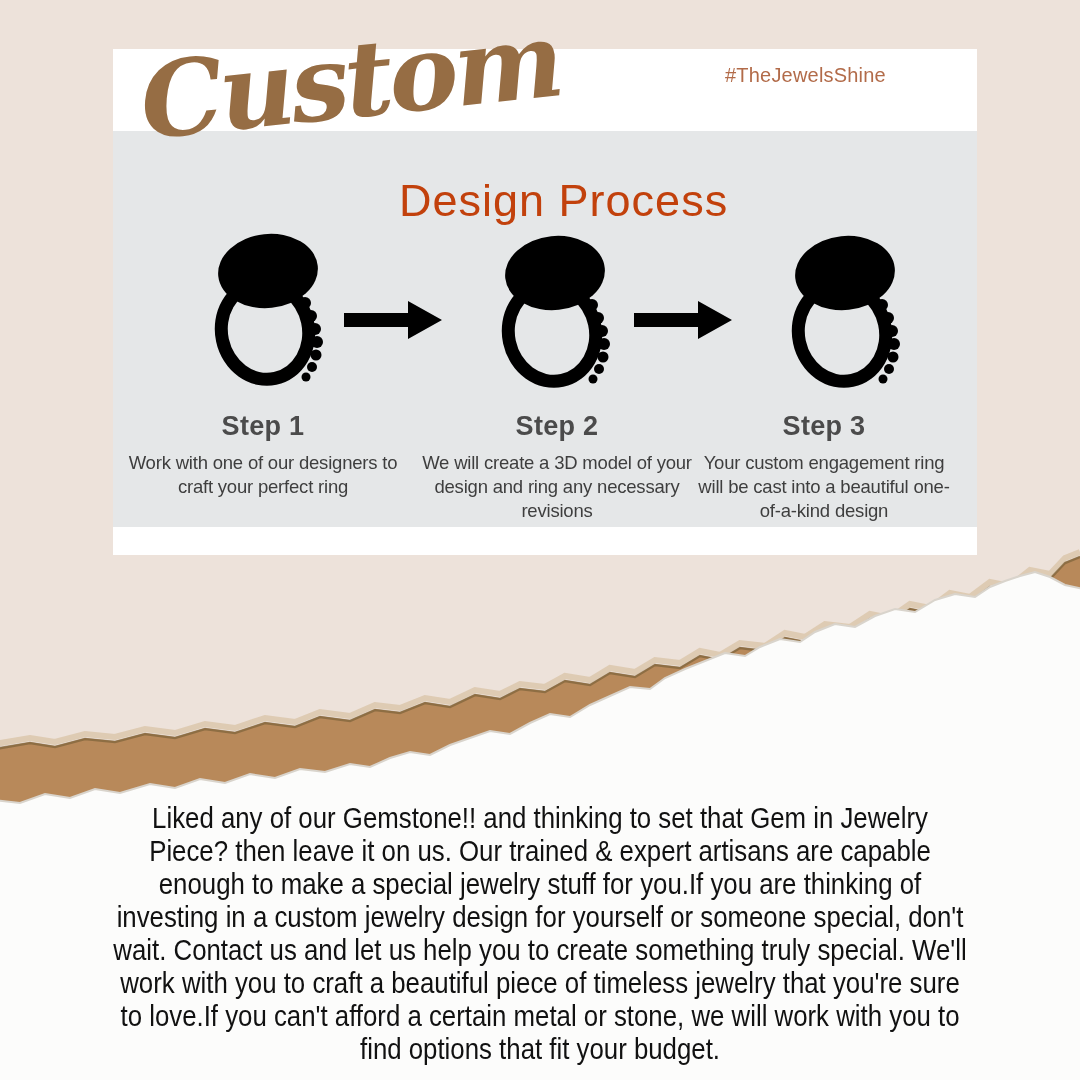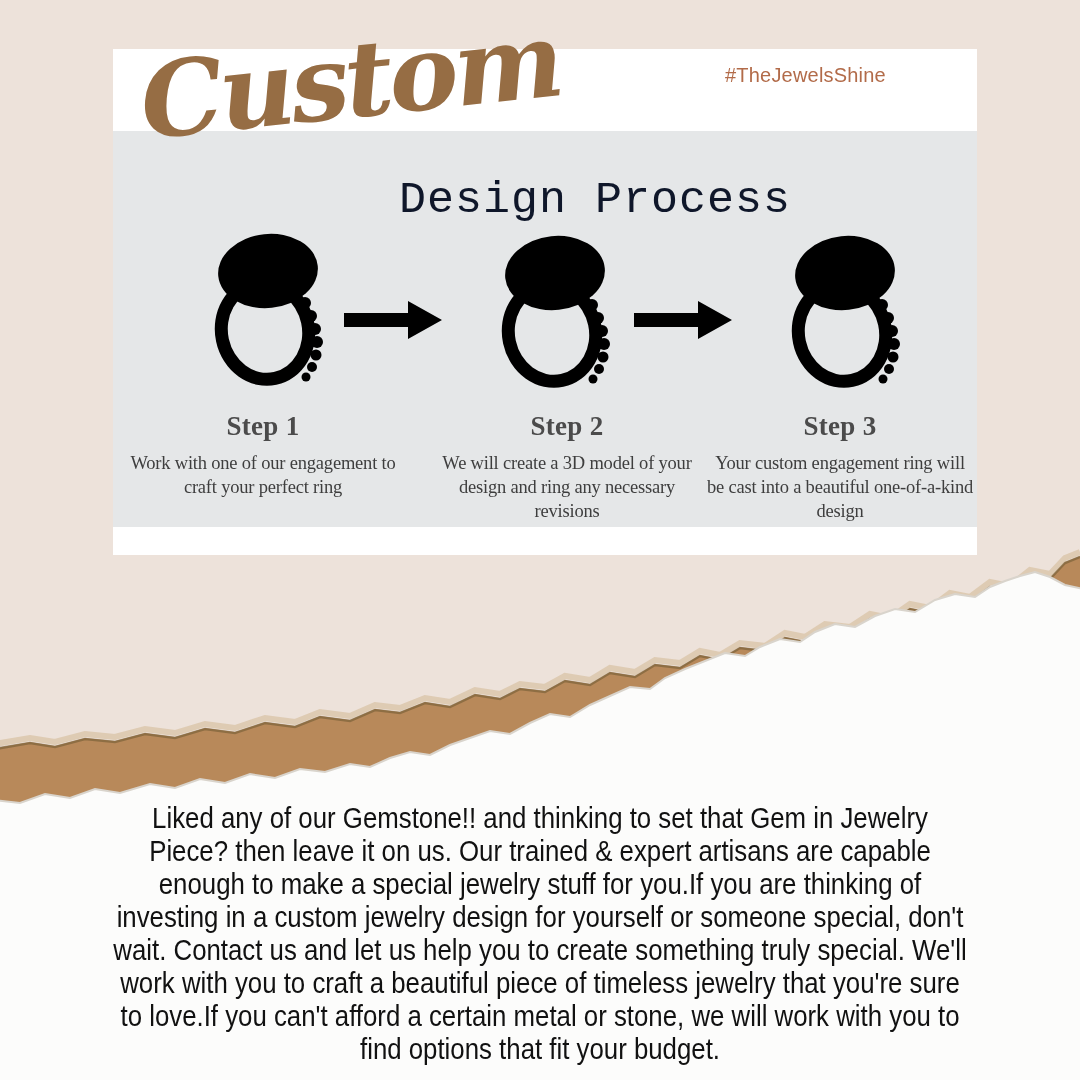--- a/index.html
+++ b/index.html
@@ -22,38 +22,38 @@
   .script-title{
     position:absolute;left:28px;top:2px;
     font-family:"DejaVu Serif", serif;
     font-style:italic;font-weight:bold;
     font-size:104px;line-height:1;color:#966D44;
     transform:rotate(-6deg);transform-origin:left center;
     letter-spacing:-4px;
   }
   .serif-title{
     position:absolute;left:286px;top:126px;width:400px;
-    font-family:Liberation Mono, monospace;
-    font-size:45px;color:#0f172a;letter-spacing:1px;
+    font-family:Liberation Sans, sans-serif;
+    font-size:45px;color:#c2410c;letter-spacing:1px;
   }
   .hashtag{
     position:absolute;left:612px;top:15px;
     font-size:20px;font-weight:normal;color:#B26B49;letter-spacing:0.2px;
   }
   .ring{position:absolute;width:170px;height:175px;}
   .ring-1{left:70px;top:170px;}
   .ring-2{left:357px;top:172px;}
   .ring-3{left:647px;top:172px;}
   .arrow{position:absolute;width:100px;height:58px;}
   .arrow-1{left:231px;top:242px;}
   .arrow-2{left:521px;top:242px;}
-  .step-col{position:absolute;top:362px;text-align:center;font-family:Liberation Serif, serif;}
+  .step-col{position:absolute;top:362px;text-align:center;}
   .step-col-1{left:0px;width:300px;}
-  .step-col-2{left:319px;width:270px;}
-  .step-col-3{left:592px;width:270px;}
+  .step-col-2{left:309px;width:270px;}
+  .step-col-3{left:576px;width:270px;}
   .step-label{
     font-size:27px;font-weight:600;color:#4B4B4B;margin-bottom:9px;letter-spacing:0.3px;
   }
   .step-desc{
     font-size:18.5px;color:#3E3E3E;line-height:24px;letter-spacing:-0.2px;
   }
   .ring-sketch{
     --band-fill:#fbfbf8;--band-stroke:#5c5b55;--halo-fill:#f4f3ef;
     --stone-fill:#edece7;--stone-stroke:#4e4d48;--gem-fill:#f7f6f2;
     --gem-stroke:#4e4d48;--facet:#77766f;--prong:#e8e7e2;
@@ -158,21 +158,21 @@
       </svg>
     <svg class="arrow arrow-2" viewBox="0 0 100 58">
         <use href="#arrow-right"></use>
       </svg>
     <svg class="ring ring-metal ring-3" viewBox="0 0 170 175">
         <use href="#halo-ring"></use>
       </svg>
 
     <div class="step-col step-col-1">
       <div class="step-label">Step 1</div>
-      <div class="step-desc">Work with one of our engagement to craft your perfect ring</div>
+      <div class="step-desc">Work with one of our designers to craft your perfect ring</div>
     </div>
     <div class="step-col step-col-2">
       <div class="step-label">Step 2</div>
       <div class="step-desc">We will create a 3D model of your design and ring any necessary revisions</div>
     </div>
     <div class="step-col step-col-3">
       <div class="step-label">Step 3</div>
       <div class="step-desc">Your custom engagement ring will be cast into a beautiful one-of-a-kind design</div>
     </div>
   </div>

